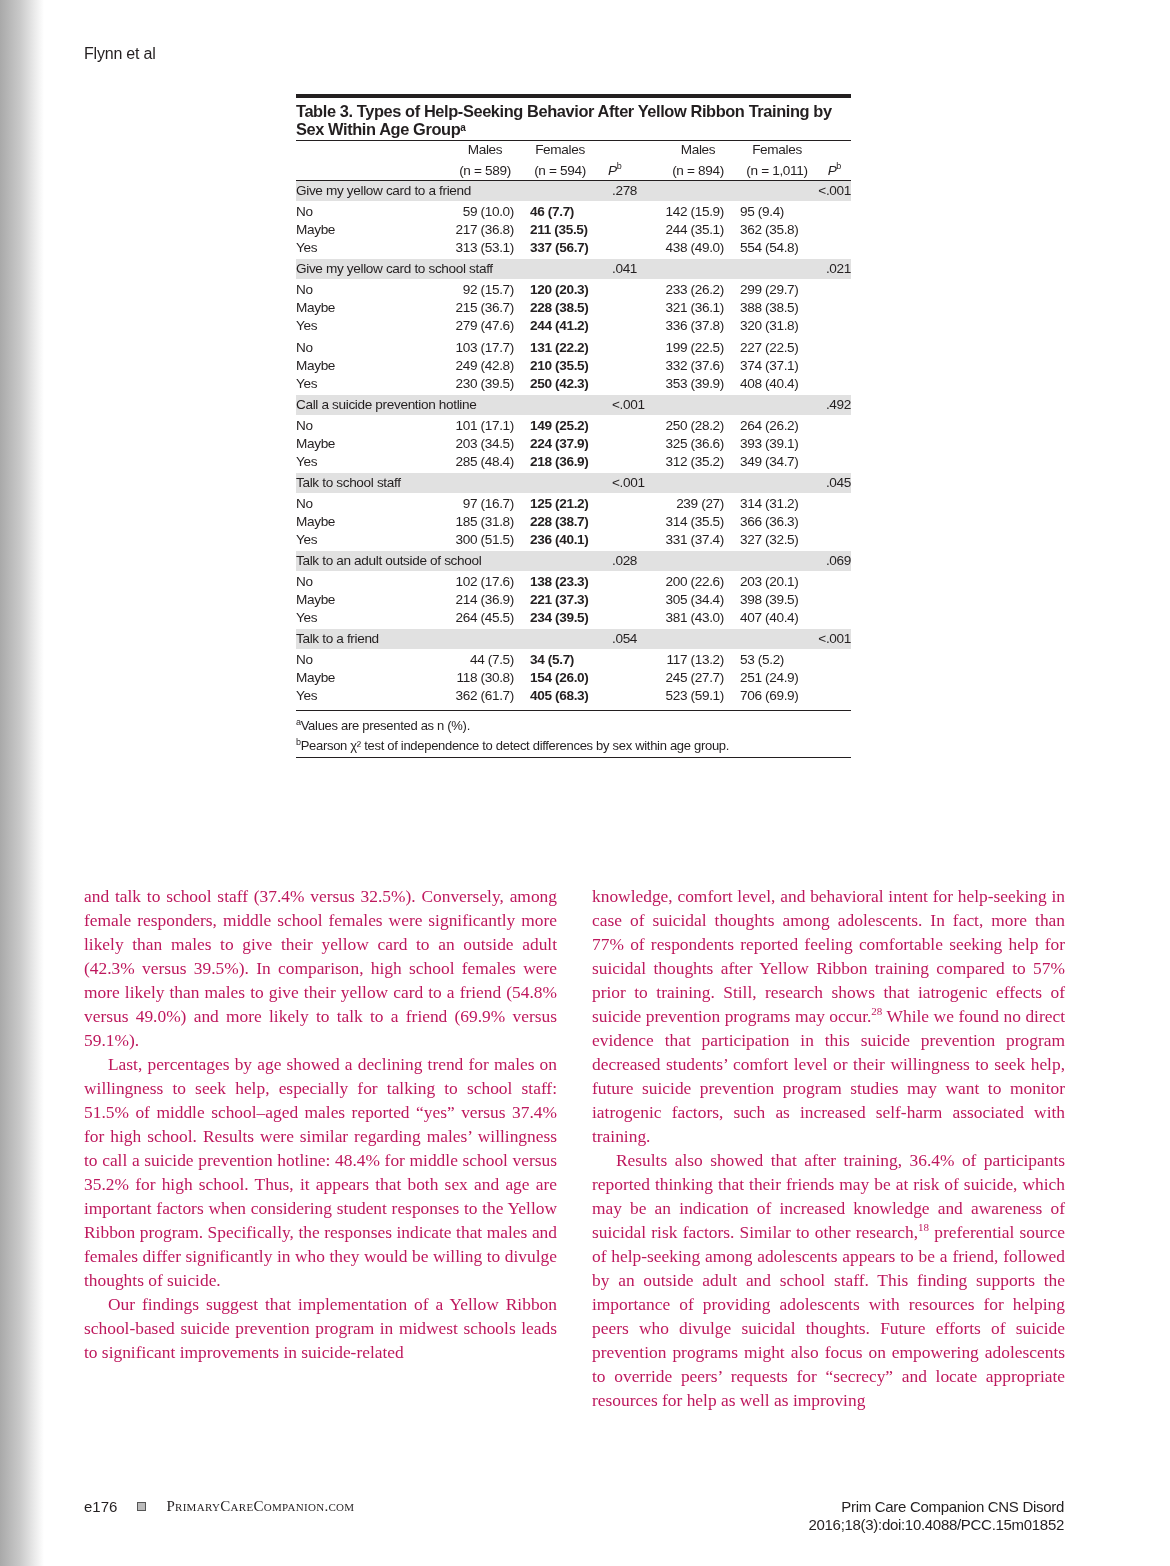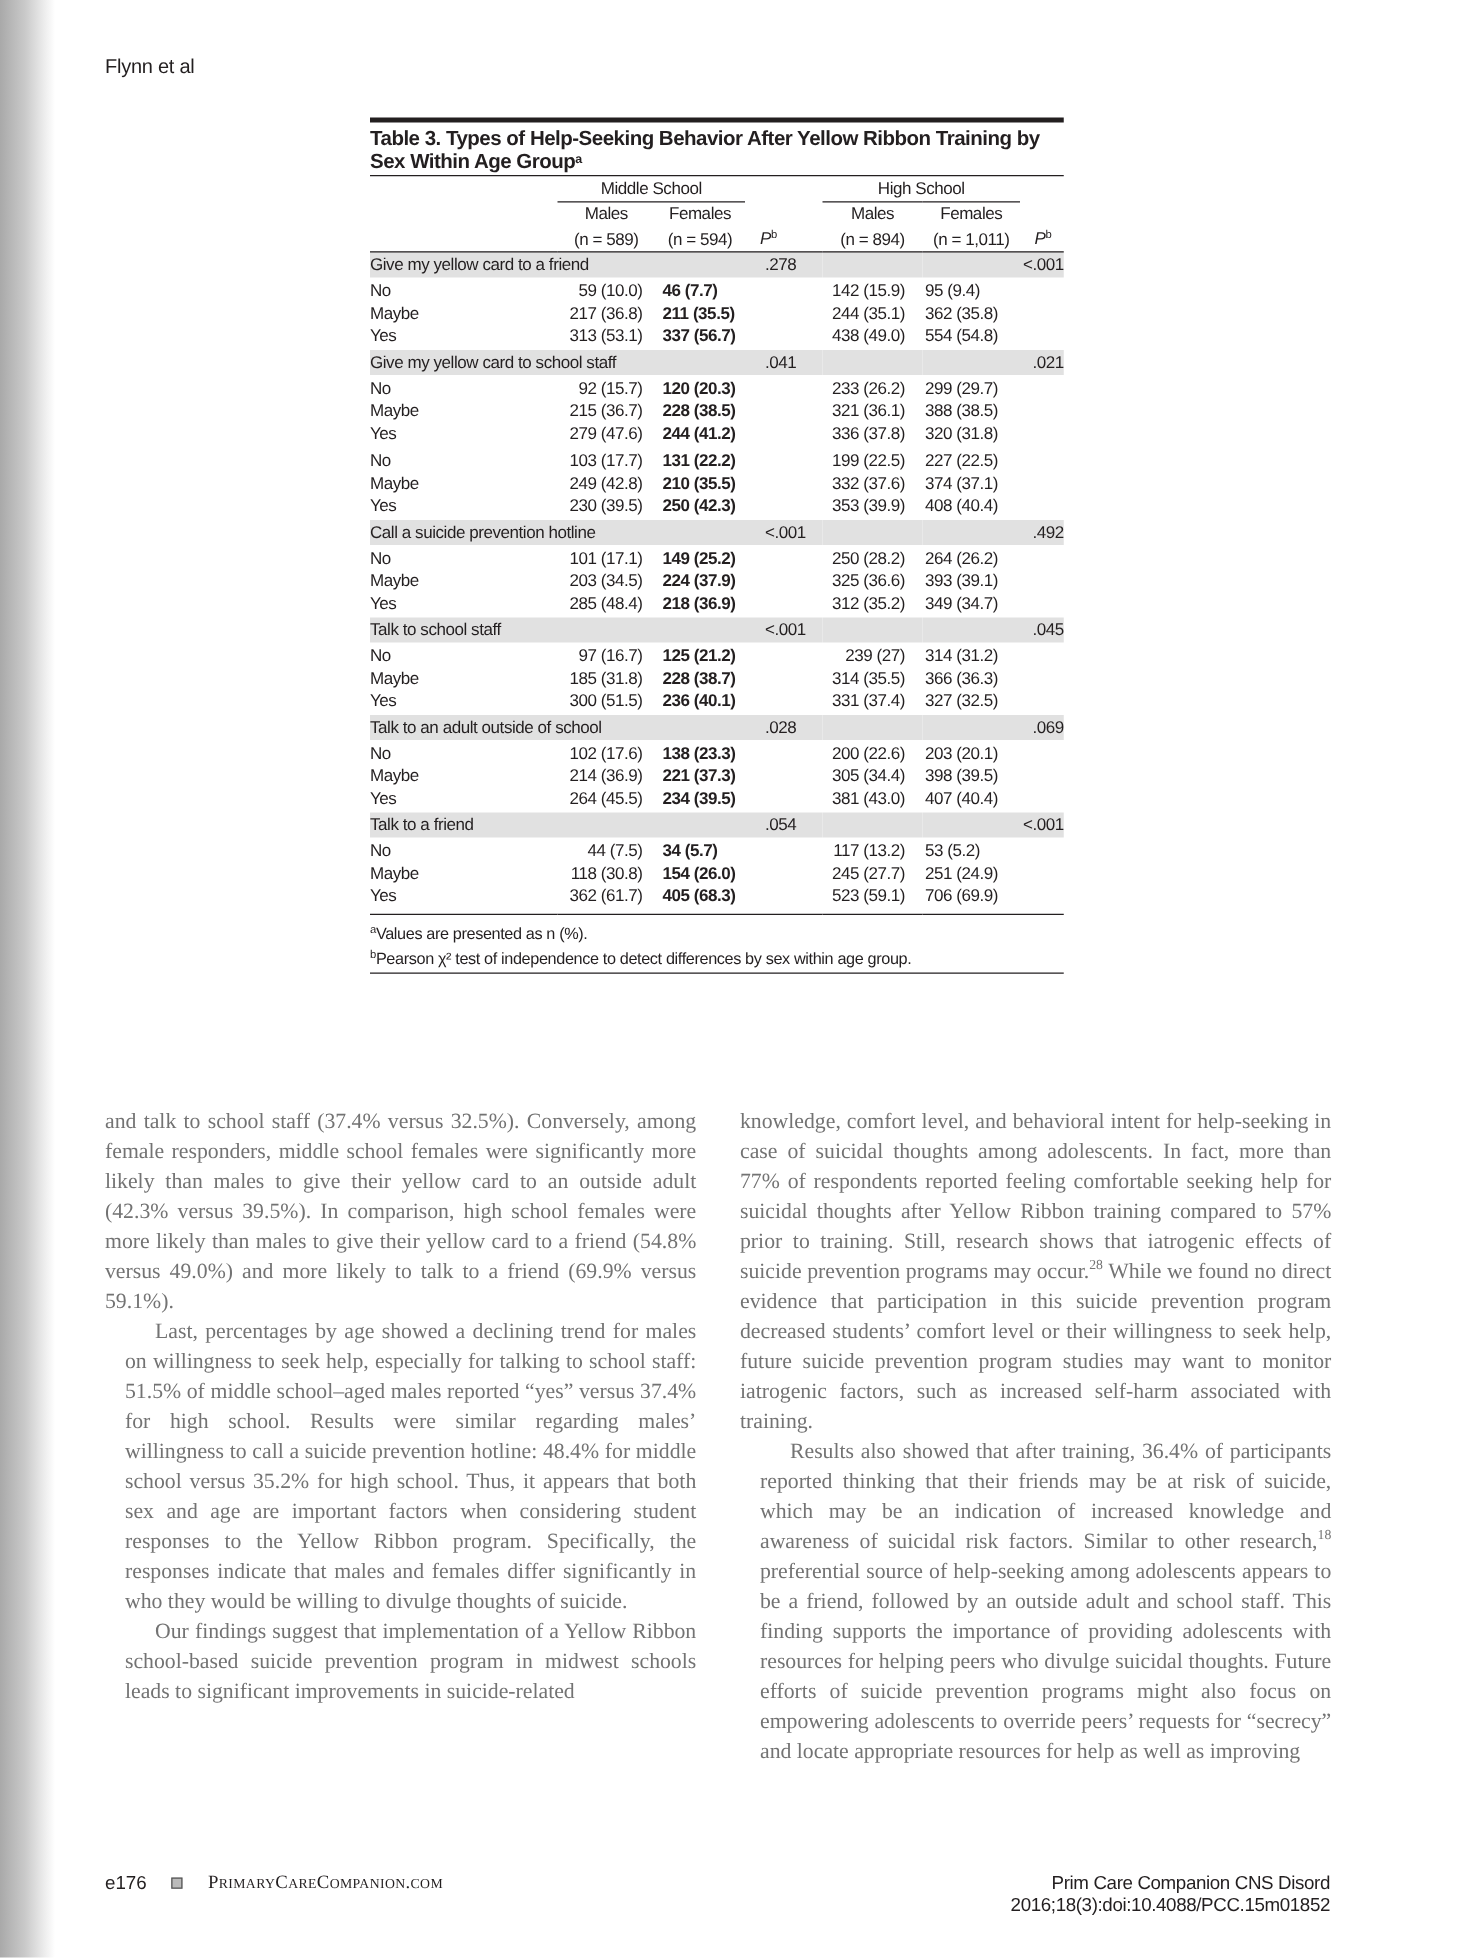--- a/index.html
+++ b/index.html
@@ -52,24 +52,24 @@
   .row td.hm { text-align:right; padding-right:14px; }
   .row td.hf { text-align:left; padding-left:2px; }
   .row-first td { padding-top:2px; }
   .row-last td { padding-bottom:2px; }
   .tbl-end td { border-bottom:1px solid #231f20; height:3px; line-height:3px; }
   .notes { font-size:13px; line-height:17px; padding-top:3px; padding-bottom:3px; border-bottom:1px solid #231f20; letter-spacing:-0.3px; }
   .notes sup { font-size:9px; }
   
   .col {
     position:absolute; width:473px; font-family:"Liberation Serif", serif;
-    font-size:17.4px; line-height:24px; text-align:justify; color:#737373;
+    font-size:17.4px; line-height:24px; text-align:justify; color:#be185d;
   }
   .col p { margin:0; }
-  .col p.indent { text-indent:24px;margin-left:16px; }
+  .col p.indent { text-indent:24px; }
   .col-left { left:84px; top:884px; }
   .col-right { left:592px; top:884px; }
   .heading {
     font-family:"Liberation Sans", sans-serif; font-weight:bold; font-size:17px;
     letter-spacing:0.6px; margin:33px 0 11px 0 !important;
   }
   sup.ref { font-size:11px; line-height:0; }
   
   .footer-left {
     position:absolute; left:84px; top:1498px; font-size:15px; display:flex; align-items:center; gap:20px;
@@ -94,27 +94,20 @@
     <colgroup>
       <col class="col-label">
         <col class="col-mm">
         <col class="col-mf">
         <col class="col-mp">
         <col class="col-hm">
         <col class="col-hf">
         <col class="col-hp">
     </colgroup>
     <tbody id="thead-rows">
-      <tr class="grp">
-        <td></td>
-        <td colspan="2" class="g">Middle School</td>
-        <td></td>
-        <td colspan="2" class="g">High School</td>
-        <td></td>
-      </tr>
       <tr class="sub">
         <td></td>
         <td class="c">Males</td>
         <td class="c">Females</td>
         <td></td>
         <td class="c">Males</td>
         <td class="c">Females</td>
         <td></td>
       </tr>
       <tr class="sub sub-last">

